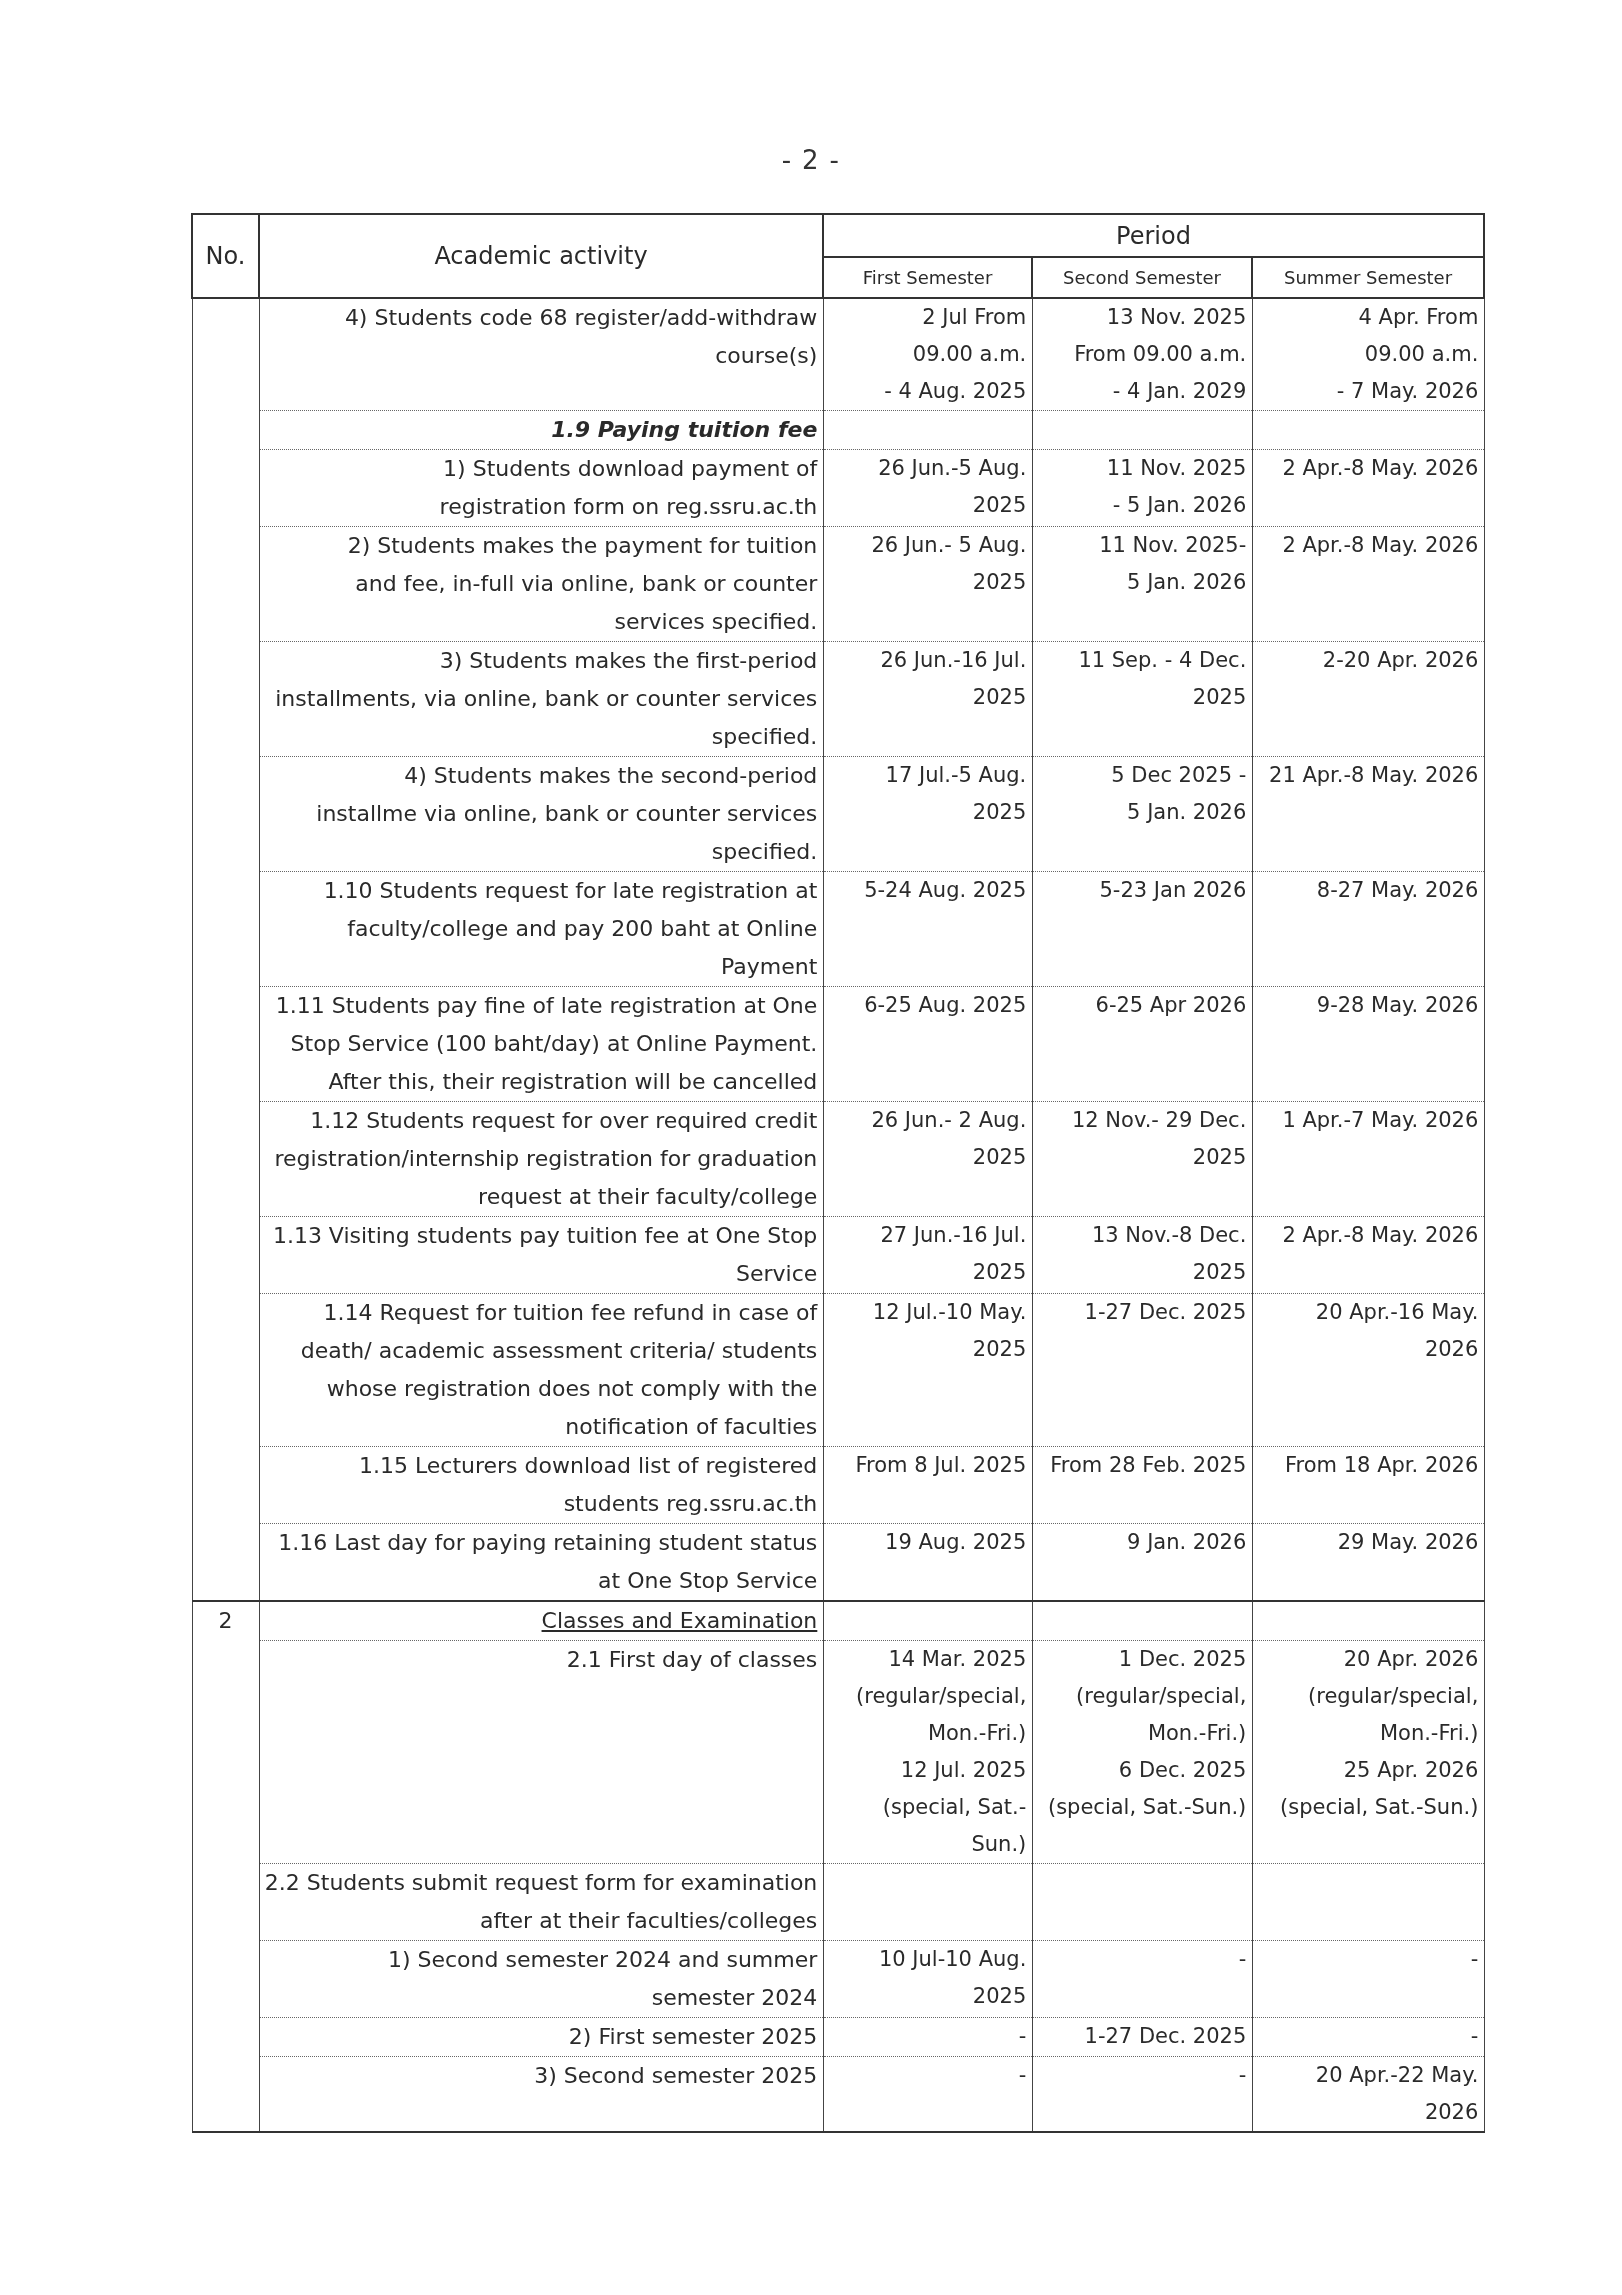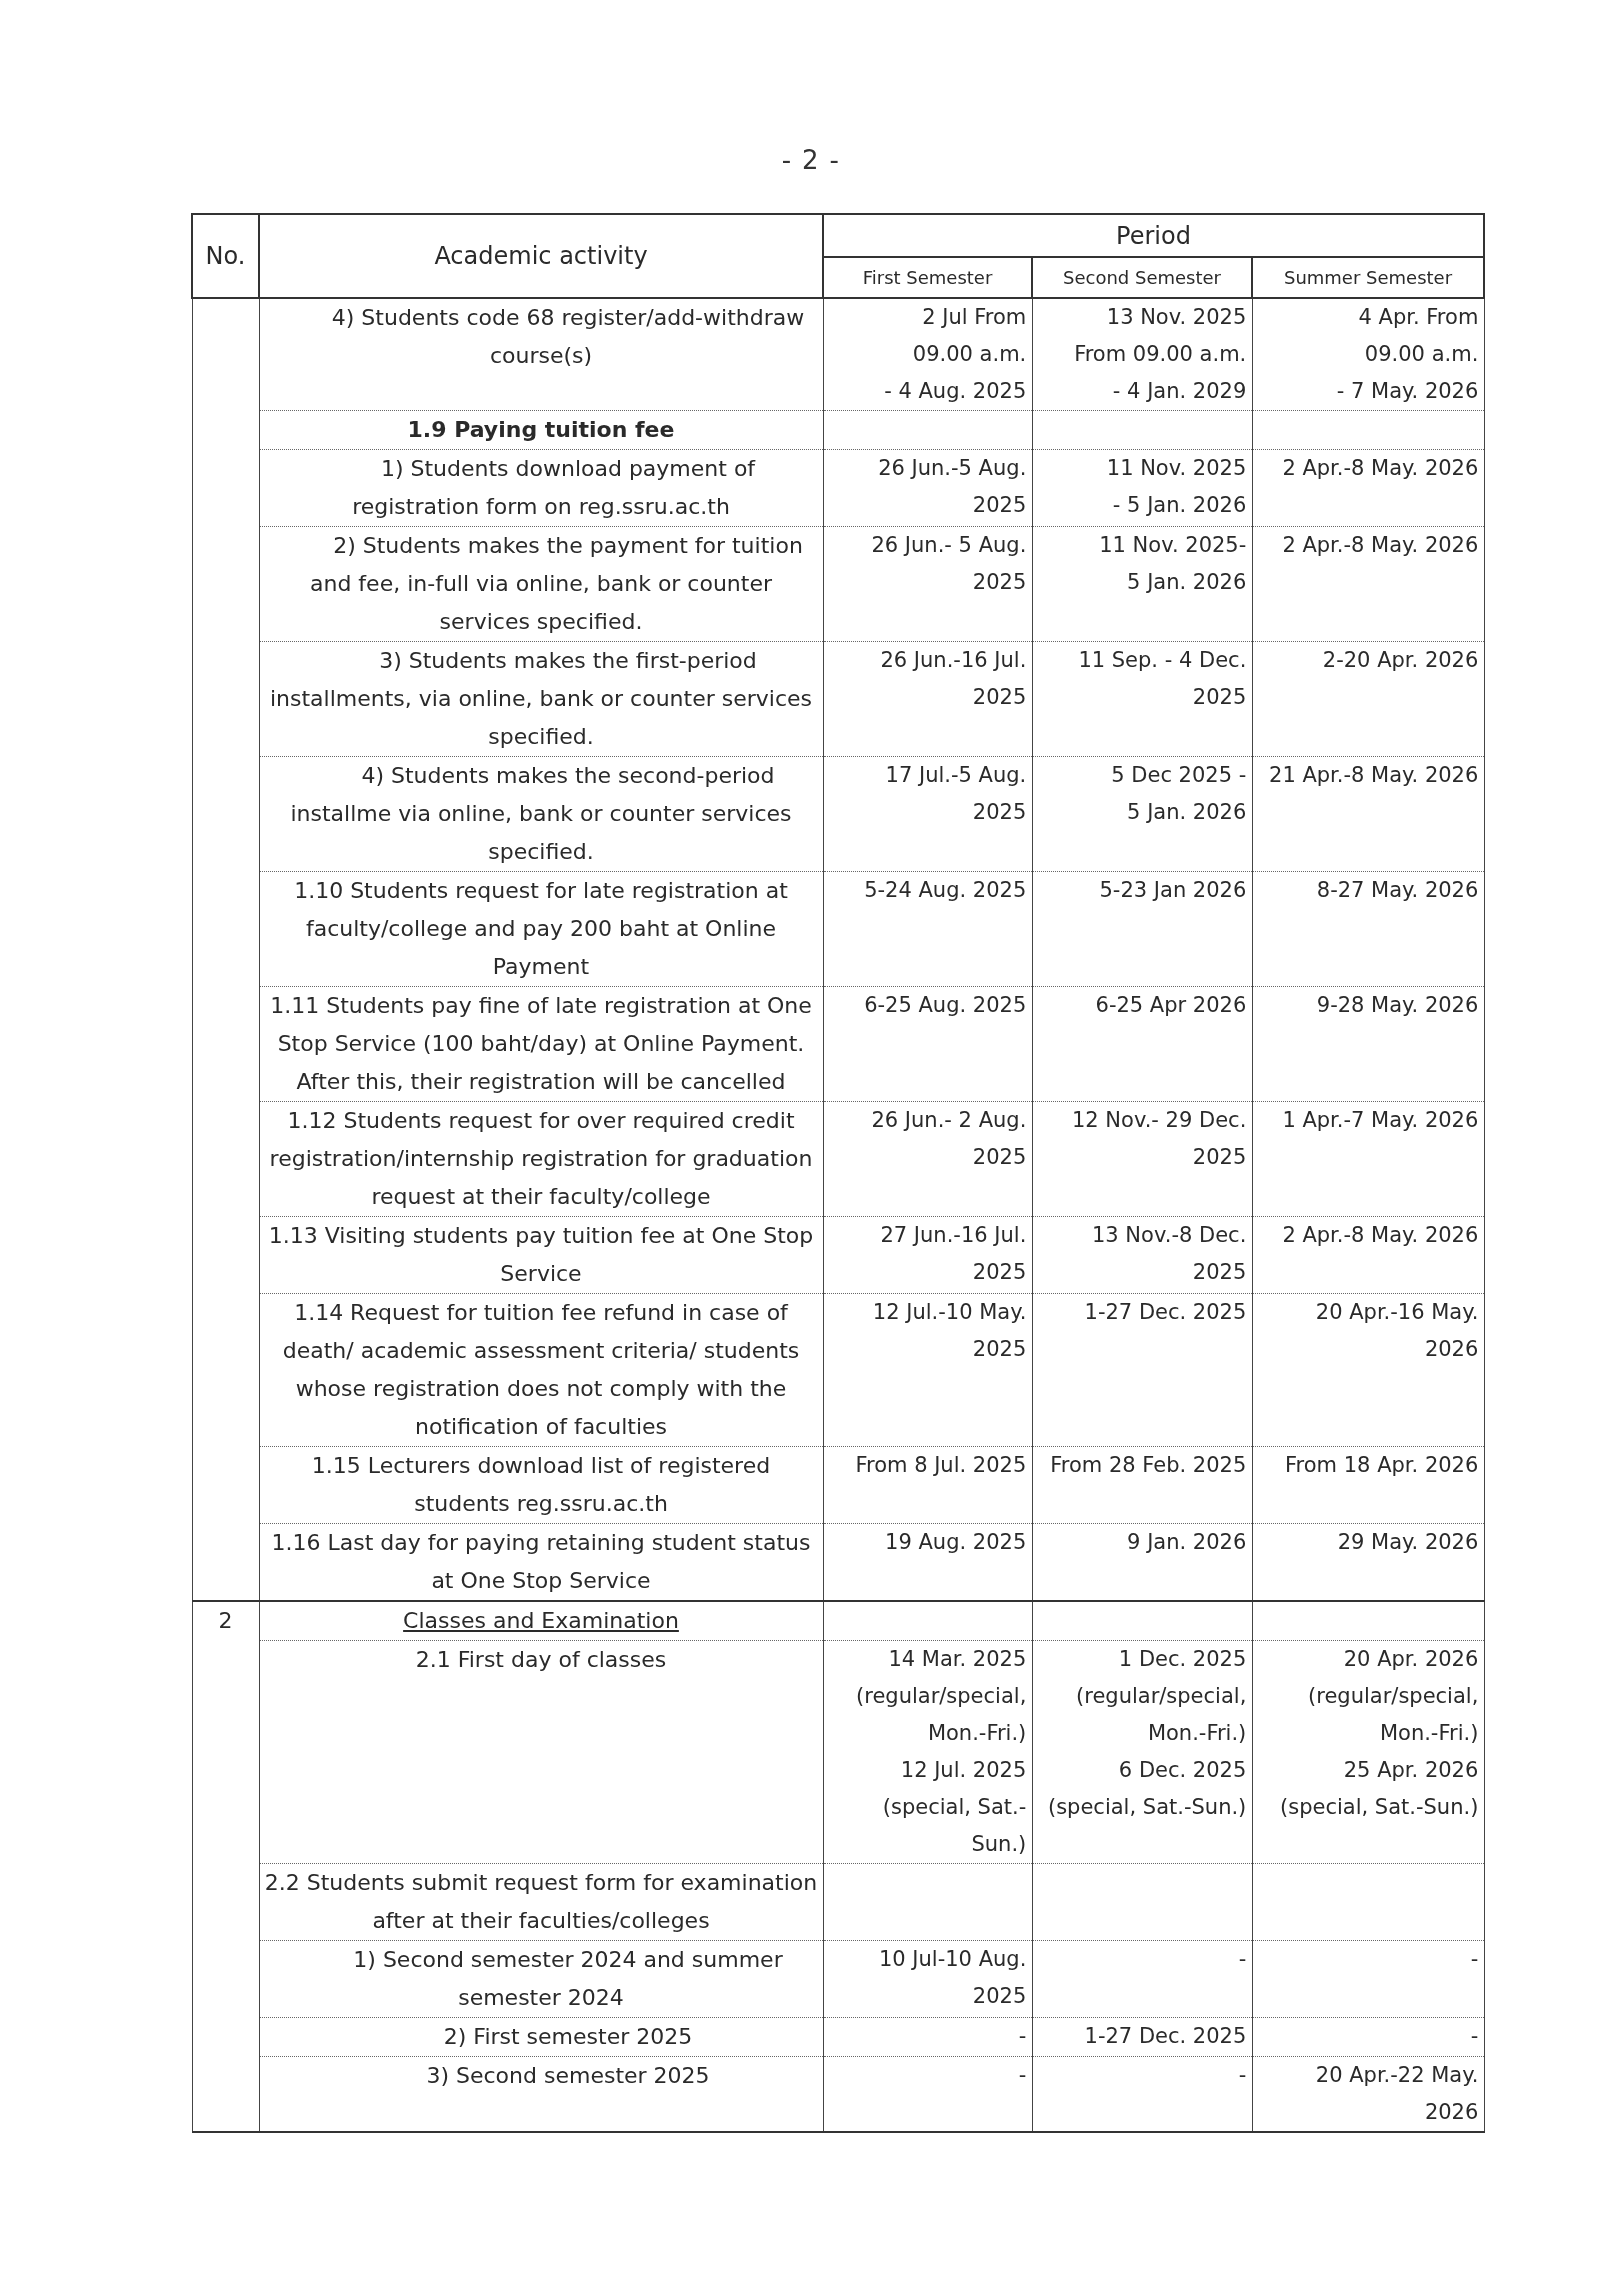--- a/index.html
+++ b/index.html
@@ -6,23 +6,23 @@
   body { width: 1622px; height: 2295px; position: relative; font-family: "DejaVu Sans", sans-serif; color: #2a2a2a; }
   .page-num { position: absolute; left: 0; width: 1622px; top: 145px; text-align: center; font-size: 26px; color: #333; letter-spacing: 1.3px; }
   table.cal { position: absolute; left: 191px; top: 201px; width: 1293px; border-collapse: collapse; table-layout: fixed; font-size: 22px; line-height: 38px; margin-top: 12px; }
   table.cal td, table.cal th { border-left: 1.3px solid #444; border-right: 1.3px solid #444; padding: 0 5.2px; vertical-align: top; font-weight: normal; }
   table.cal tr.r td { border-bottom: 1.3px dotted #666; }
   table.cal thead th { border: 2px solid #333; vertical-align: middle; text-align: center; font-size: 24px; }
   table.cal thead th.sem { font-size: 18px; line-height: 38px; }
   col.c-no { width: 67px; } col.c-act { width: 564px; } col.c-1 { width: 209px; } col.c-2 { width: 220px; } col.c-3 { width: 232px; }
   td.no { text-align: center; border-bottom: none !important; }
   td.date { text-align: right; line-height: 37px; padding-top: 2.6px; font-size: 21px; }
-  td.act { text-align: center; padding-left: 11.8px; padding-top: 1.3px; }
+  td.act { text-align: right; padding-left: 11.8px; padding-top: 1.3px; }
   .ind { text-indent: 54px; display: block; }
-  .sec { font-weight: bold; }
+  .sec { font-weight: bold; font-style: italic; }
   .u { text-decoration: underline; }
   tr.sec2 td { border-top: 2px solid #333; }
   tbody tr.last td { border-bottom: 2px solid #333 !important; }
   .cell-line { display: block; }
 </style>
 </head>
 <body>
 
 <div class="page-num">- 2 -</div>
 

